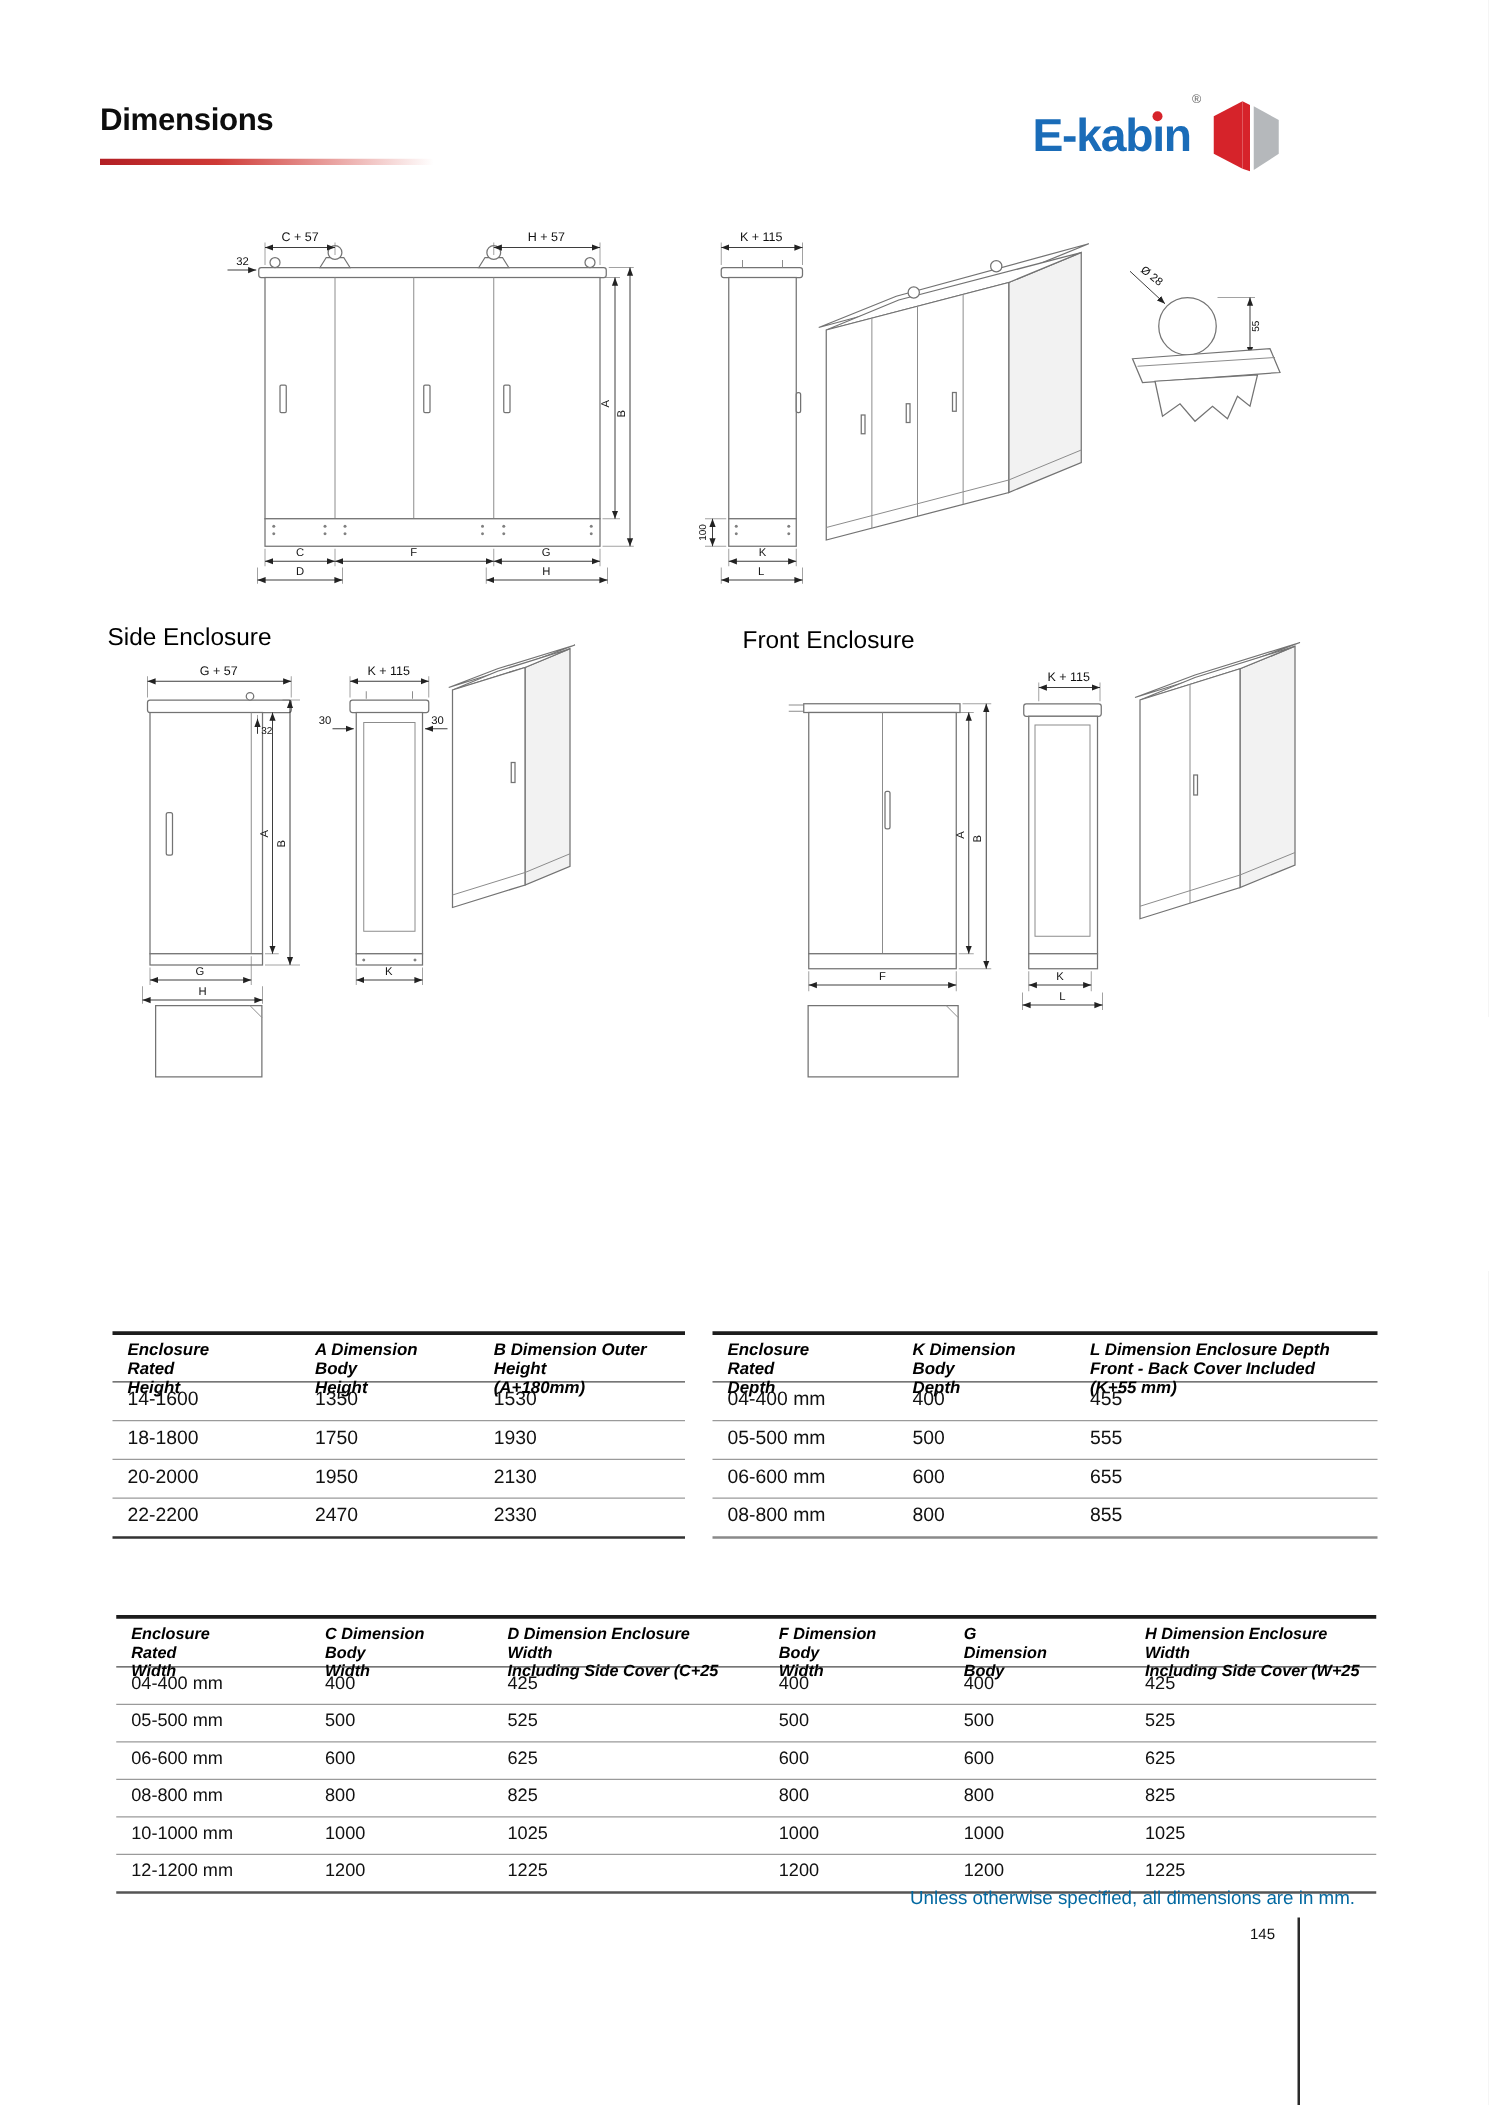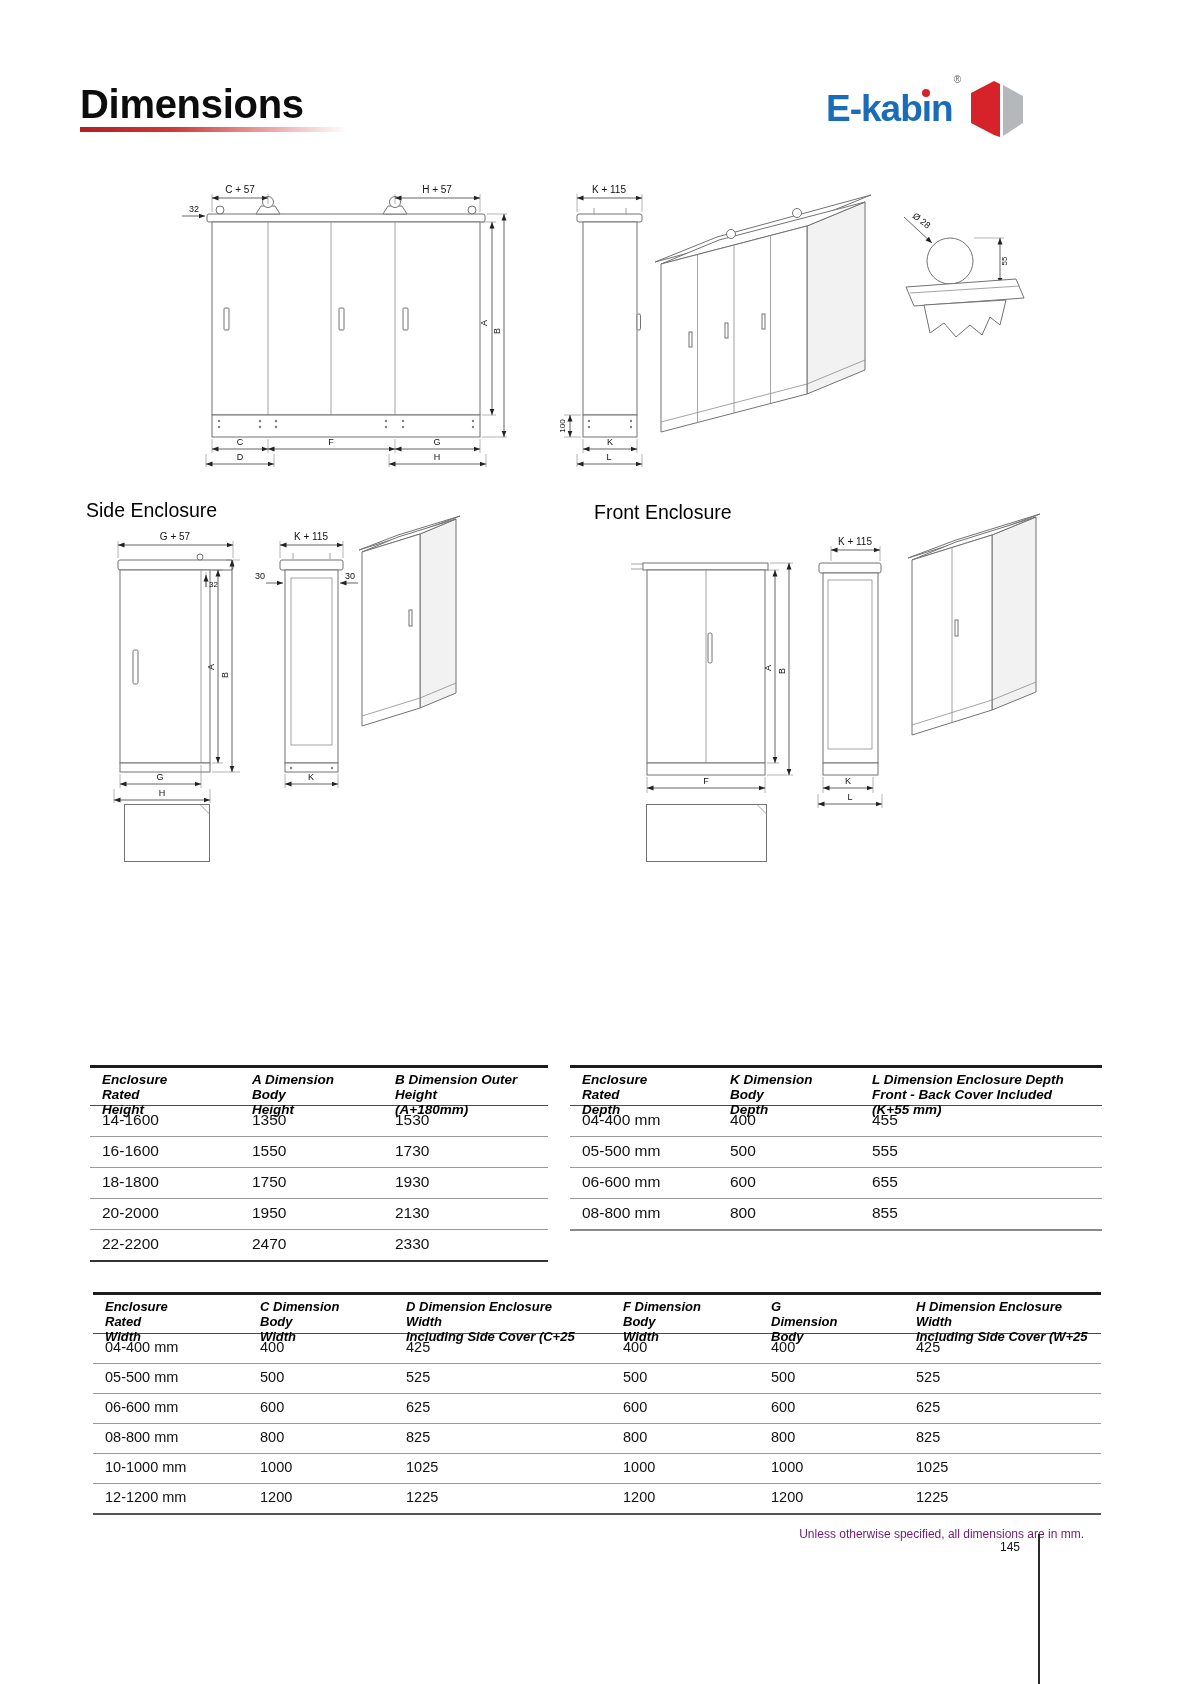--- a/index.html
+++ b/index.html
@@ -1,19 +1,19 @@
 <!DOCTYPE html>
 <html><head>
 <meta charset="utf-8">
 <style>
   html,body{margin:0;padding:0;background:#e8e8e8;}
   #page{position:relative;width:1191px;height:1684px;background:#ffffff;margin:0 auto;
         font-family:"Liberation Sans",sans-serif;overflow:hidden;}
   
-  .title{position:absolute;left:80px;top:82px;font-size:40px;font-weight:bold;color:#0d0d0d;letter-spacing:-0.3px;}
+  .title{position:absolute;left:80px;top:82px;font-size:25px;font-weight:bold;color:#0d0d0d;letter-spacing:-0.3px;}
   .title-rule{position:absolute;left:80px;top:127px;width:267px;height:4.5px;
         background:linear-gradient(90deg,#b21f24 0%,#cf3a36 35%,#eba9a7 72%,#ffffff 100%);}
   .logo{position:absolute;left:826px;top:76px;height:66px;display:flex;align-items:center;}
   .brand{font-size:37px;font-weight:bold;color:#1a6cb8;letter-spacing:-1px;position:relative;}
   .iwrap{position:relative;display:inline-block;}
   .idot{position:absolute;top:1px;left:50%;transform:translateX(-50%);width:8px;height:8px;border-radius:50%;background:#d6232a;}
   .reg{font-size:10px;color:#666;vertical-align:top;position:relative;top:-14px;left:1px;font-weight:normal;}
   .logo-mark{margin-left:8px;}
   
   .sec-heading{position:absolute;font-size:19.5px;font-weight:normal;color:#000;}
@@ -38,21 +38,21 @@
   .t1 .thead,.t1 .trow{grid-template-columns:150px 143px 1fr;}
   .t2{left:570px;top:1065px;width:532px;border-bottom:2.5px solid #8a8a8a;}
   .t2 .thead,.t2 .trow{grid-template-columns:148px 142px 1fr;}
   .t3{left:93px;top:1292px;width:1008px;border-bottom:2px solid #555;}
   .t3 .thead{height:38px;}
   .t3 .thead,.t3 .trow{grid-template-columns:155px 146px 217px 148px 145px 1fr;}
   .t3 .trow{height:29px;}
   .t3 .td{font-size:14.5px;}
   .t3 .th{font-size:13px;}
   
-  .footer-note{position:absolute;right:107px;top:1510px;font-size:12px;color:#701a75;margin-top:17px;}
+  .footer-note{position:absolute;right:107px;top:1510px;font-size:15px;color:#0369a1;}
   .page-number{position:absolute;left:1000px;top:1540px;font-size:12px;color:#111;}
   .page-rule{position:absolute;left:1038px;top:1534px;width:2px;height:150px;background:#2a2a2a;}
 </style>
 </head>
 <body>
 
 <svg width="0" height="0" style="position:absolute" aria-hidden="true">
   <defs>
     <marker id="arr" markerWidth="7" markerHeight="7" refX="6.5" refY="3.5" orient="auto-start-reverse" markerUnits="userSpaceOnUse">
       <path d="M0,1 L6.5,3.5 L0,6 z" fill="#222"></path>
@@ -348,25 +348,20 @@
 Height
 (A+180mm)</div>
       </div>
     <div class="tbody">
         <div class="trow">
           <div class="td">14-1600</div>
           <div class="td">1350</div>
           <div class="td">1530</div>
         </div>
         <div class="trow">
-          <div class="td">16-1600</div>
-          <div class="td">1550</div>
-          <div class="td">1730</div>
-        </div>
-        <div class="trow">
           <div class="td">18-1800</div>
           <div class="td">1750</div>
           <div class="td">1930</div>
         </div>
         <div class="trow">
           <div class="td">20-2000</div>
           <div class="td">1950</div>
           <div class="td">2130</div>
         </div>
         <div class="trow">

